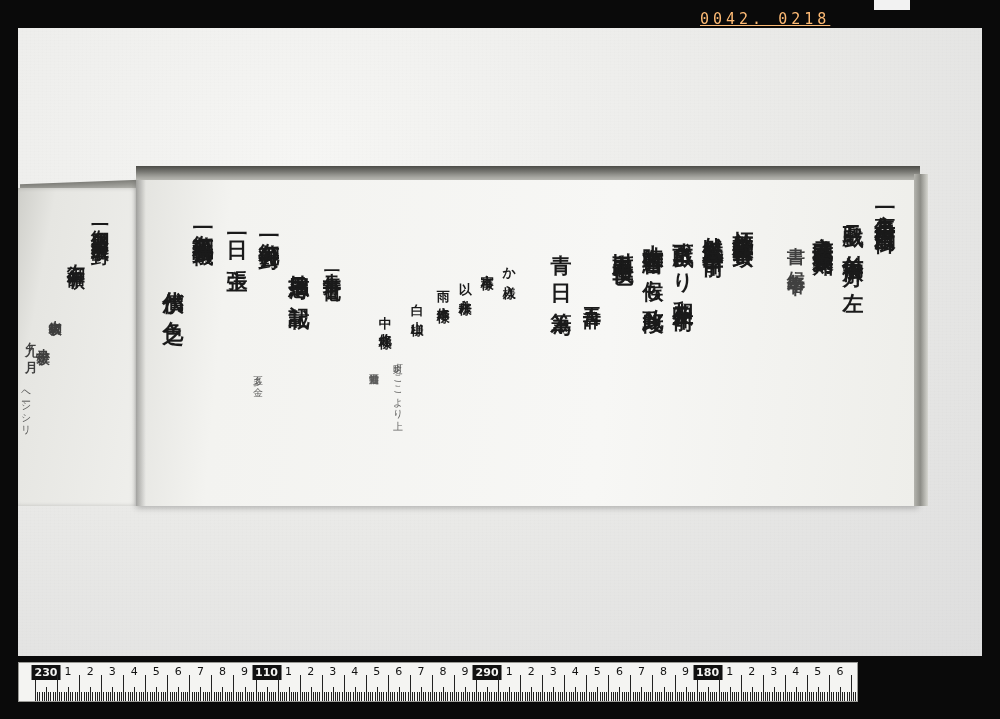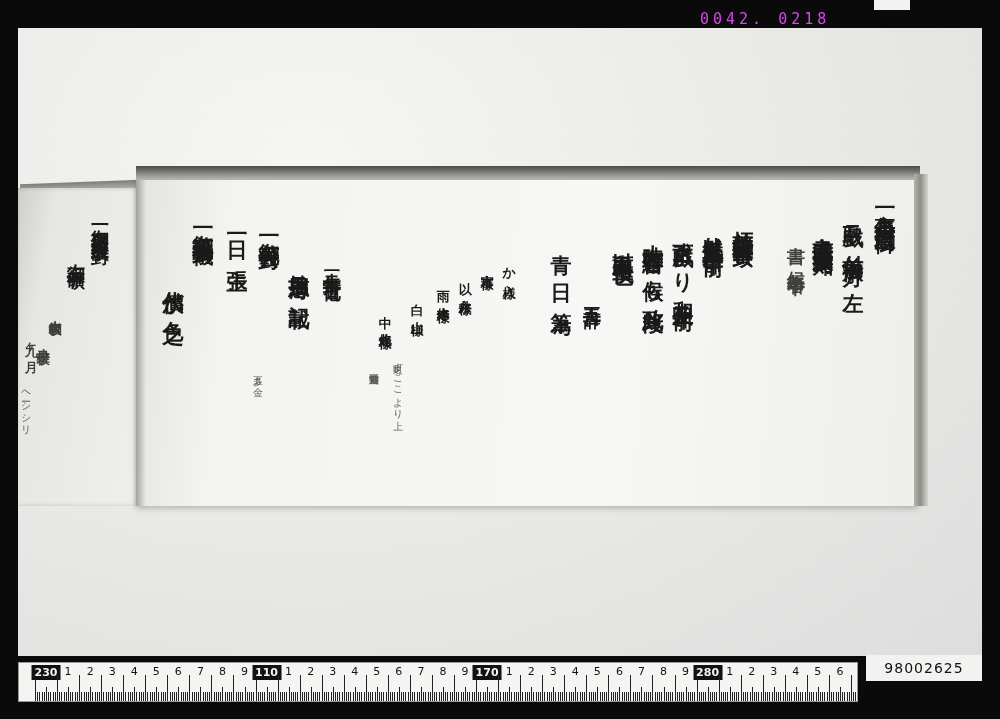--- a/index.html
+++ b/index.html
@@ -18,25 +18,26 @@
     width: 1000px;
     height: 719px;
     background: #0a0a0a;
   }
 
   
   .film-code {
     position: absolute;
     top: 10px;
     left: 700px;
-    color: #d946ef;
+    color: #fdba74;
     font-family: "DejaVu Sans Mono", monospace;
     font-size: 15px;
     letter-spacing: 4px;
     white-space: nowrap;
+    text-decoration: underline;
   }
   .top-white-tab {
     position: absolute;
     top: 0;
     left: 874px;
     width: 36px;
     height: 10px;
     background: #f2f2f2;
   }
 
@@ -486,21 +487,21 @@
       <div class="tick major" style="left: 457.053px;"></div>
       <div class="tick minor" style="left: 459.258px;"></div>
       <div class="tick minor" style="left: 461.463px;"></div>
       <div class="tick minor" style="left: 463.668px;"></div>
       <div class="tick minor" style="left: 465.874px;"></div>
       <div class="tick mid" style="left: 468.079px;"></div>
       <div class="tick minor" style="left: 470.284px;"></div>
       <div class="tick minor" style="left: 472.489px;"></div>
       <div class="tick minor" style="left: 474.695px;"></div>
       <div class="tick minor" style="left: 476.9px;"></div>
-      <div class="rulnum boxed" style="left: 468.079px;">170</div>
+      <div class="rulnum boxed" style="left: 468.079px;">290</div>
       <div class="tick major" style="left: 479.105px;"></div>
       <div class="tick minor" style="left: 481.311px;"></div>
       <div class="tick minor" style="left: 483.516px;"></div>
       <div class="tick minor" style="left: 485.721px;"></div>
       <div class="tick minor" style="left: 487.926px;"></div>
       <div class="tick mid" style="left: 490.132px;"></div>
       <div class="tick minor" style="left: 492.337px;"></div>
       <div class="tick minor" style="left: 494.542px;"></div>
       <div class="tick minor" style="left: 496.747px;"></div>
       <div class="tick minor" style="left: 498.953px;"></div>
@@ -596,21 +597,21 @@
       <div class="tick major" style="left: 677.579px;"></div>
       <div class="tick minor" style="left: 679.784px;"></div>
       <div class="tick minor" style="left: 681.989px;"></div>
       <div class="tick minor" style="left: 684.195px;"></div>
       <div class="tick minor" style="left: 686.4px;"></div>
       <div class="tick mid" style="left: 688.605px;"></div>
       <div class="tick minor" style="left: 690.811px;"></div>
       <div class="tick minor" style="left: 693.016px;"></div>
       <div class="tick minor" style="left: 695.221px;"></div>
       <div class="tick minor" style="left: 697.426px;"></div>
-      <div class="rulnum boxed" style="left: 688.605px;">280</div>
+      <div class="rulnum boxed" style="left: 688.605px;">180</div>
       <div class="tick major" style="left: 699.632px;"></div>
       <div class="tick minor" style="left: 701.837px;"></div>
       <div class="tick minor" style="left: 704.042px;"></div>
       <div class="tick minor" style="left: 706.247px;"></div>
       <div class="tick minor" style="left: 708.453px;"></div>
       <div class="tick mid" style="left: 710.658px;"></div>
       <div class="tick minor" style="left: 712.863px;"></div>
       <div class="tick minor" style="left: 715.068px;"></div>
       <div class="tick minor" style="left: 717.274px;"></div>
       <div class="tick minor" style="left: 719.479px;"></div>
@@ -669,15 +670,14 @@
       <div class="tick minor" style="left: 825.332px;"></div>
       <div class="tick minor" style="left: 827.537px;"></div>
       <div class="tick minor" style="left: 829.742px;"></div>
       <div class="rulnum" style="left: 820.921px;">6</div>
       <div class="tick major" style="left: 831.947px;"></div>
       <div class="tick minor" style="left: 834.153px;"></div>
       <div class="tick minor" style="left: 836.358px;"></div>
       <div class="tick minor" style="left: 838.563px;"></div>
     </div>
 
-  <div class="accession">98002625</div>
   <div class="bottom-bar"></div>
 </div>
 
 </body></html>

